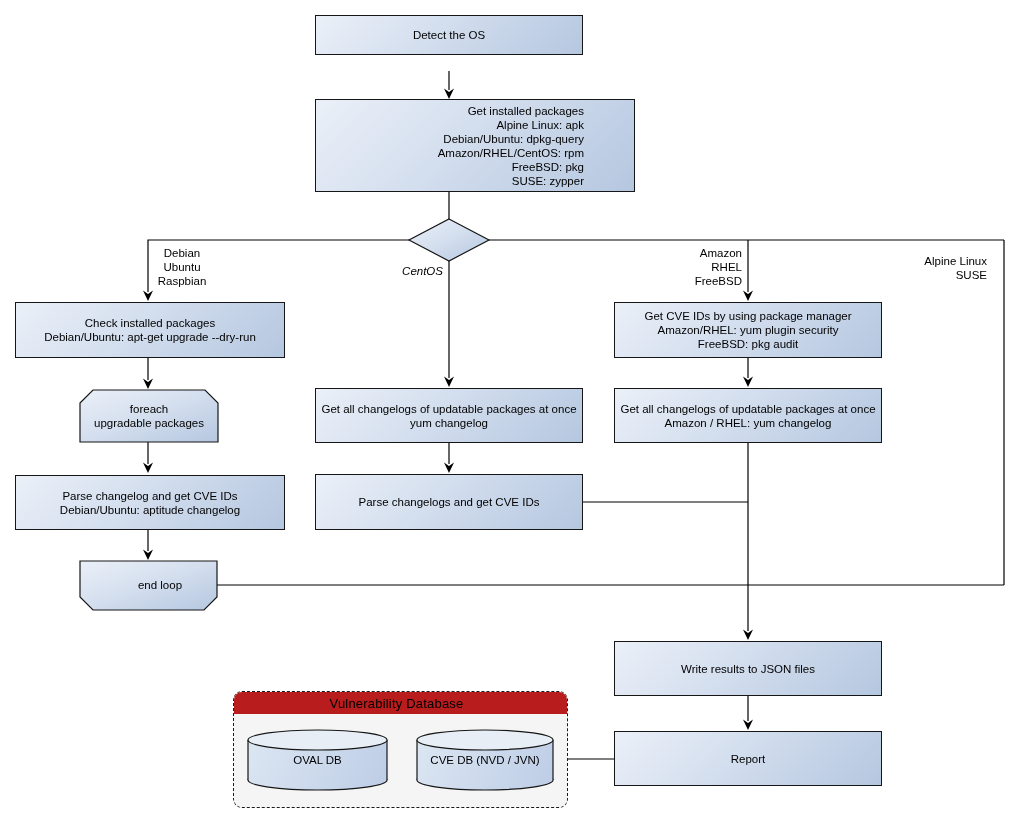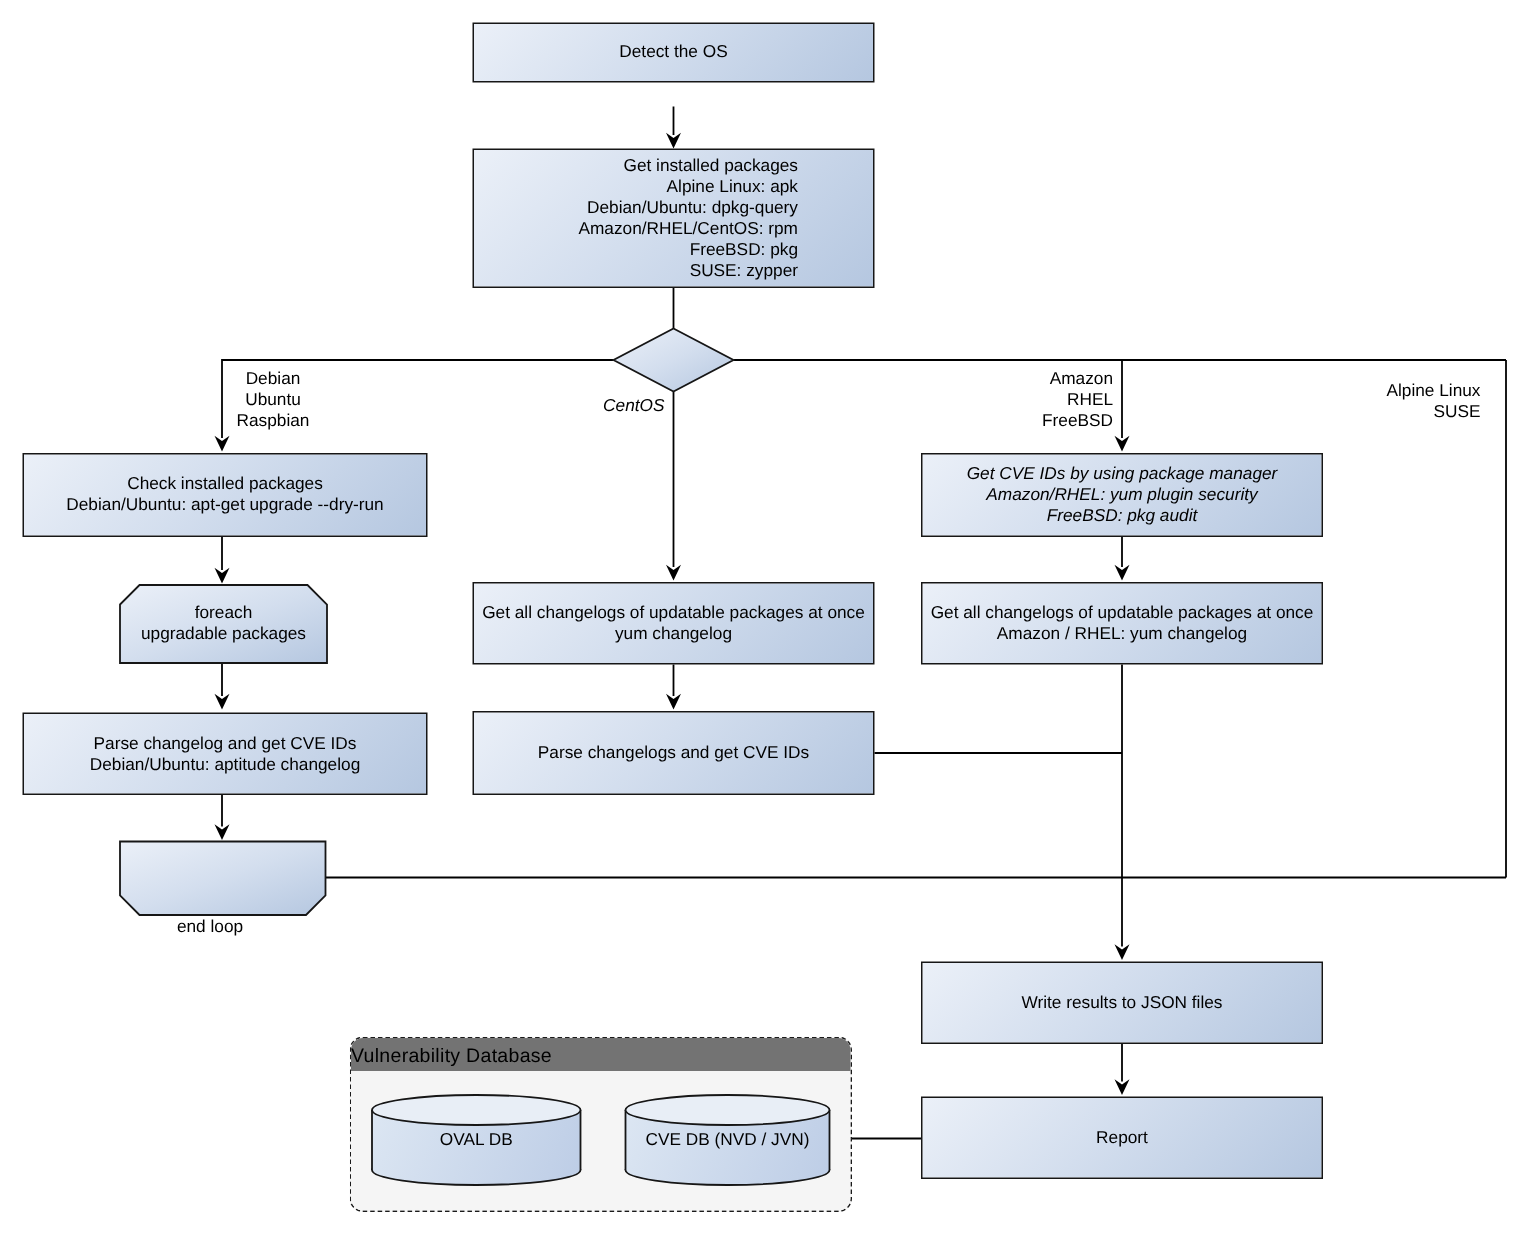--- a/index.html
+++ b/index.html
@@ -29,22 +29,22 @@
   }
   .flabel.center{text-align:center;}
   .flabel.right{text-align:right;}
   .db-container{
     position:absolute;left:233px;top:691px;width:335px;height:117px;z-index:1;
     box-sizing:border-box;border:1.5px dashed #1a1a1a;border-radius:9px;
     background:#f5f5f5;
   }
   .db-header{
     position:absolute;left:0;top:0;right:0;height:22px;
-    background:#737373;border-radius:8px 8px 0 0;
-    font-size:13px;line-height:23px;text-align:left;padding-right:8px;
+    background:#b91c1c;border-radius:8px 8px 0 0;
+    font-size:13px;line-height:23px;text-align:center;padding-right:8px;
     letter-spacing:0.2px;
   }
   .cyl-label{
     position:absolute;z-index:3;text-align:center;font-size:11.5px;line-height:14px;
   }
 </style>
 </head>
 <body>
 
 <div class="canvas">
@@ -122,44 +122,44 @@
       <ellipse cx="485" cy="780" rx="68" ry="10" fill="url(#gradCyl2)" stroke="#161616" stroke-width="1.2"></ellipse>
       <rect x="417" y="740" width="136" height="40" fill="url(#gradCyl2)"></rect>
       <line x1="417" y1="740" x2="417" y2="780" stroke="#161616" stroke-width="1.2"></line>
       <line x1="553" y1="740" x2="553" y2="780" stroke="#161616" stroke-width="1.2"></line>
       <ellipse cx="485" cy="740" rx="68" ry="10" fill="#e8eef6" stroke="#161616" stroke-width="1.2"></ellipse>
     </g>
   </svg>
 
   <div class="node" style="left:315px;top:15px;width:268px;height:40px;">Detect the OS</div>
 
-  <div class="node align-right" style="left:315px;top:99px;width:268px;height:93px;">Get installed packages
+  <div class="node align-right" style="left:315px;top:99px;width:320px;height:93px;">Get installed packages
 Alpine Linux: apk
 Debian/Ubuntu: dpkg-query
 Amazon/RHEL/CentOS: rpm
 FreeBSD: pkg
 SUSE: zypper</div>
 
   <div class="node" style="left:15px;top:302px;width:270px;height:56px;">Check installed packages
 Debian/Ubuntu: apt-get upgrade --dry-run</div>
 
   <div class="shape-label" style="left:80px;top:392px;width:138px;height:48px;">foreach
 upgradable  packages</div>
 
   <div class="node" style="left:15px;top:475px;width:270px;height:55px;">Parse changelog and get  CVE IDs
 Debian/Ubuntu: aptitude changelog</div>
 
-  <div class="shape-label" style="left:76px;top:561px;width:128px;height:47px;margin-top:33px;">end loop</div>
+  <div class="shape-label" style="left:96px;top:561px;width:128px;height:47px;">end loop</div>
 
   <div class="node" style="left:315px;top:388px;width:268px;height:55px;">Get all changelogs of updatable packages at once
 yum changelog</div>
 
   <div class="node" style="left:315px;top:474px;width:268px;height:56px;">Parse changelogs and get CVE IDs</div>
 
-  <div class="node" style="left:614px;top:302px;width:268px;height:56px;font-style:italic;">Get CVE IDs by using package manager
+  <div class="node" style="left:614px;top:302px;width:268px;height:56px;">Get CVE IDs by using package manager
 Amazon/RHEL: yum plugin security
 FreeBSD: pkg audit</div>
 
   <div class="node" style="left:614px;top:388px;width:268px;height:55px;">Get all changelogs of updatable packages at once
 Amazon / RHEL: yum changelog</div>
 
   <div class="node" style="left:614px;top:731px;width:268px;height:55px;">Report</div>
 
   <div class="node" style="left:614px;top:641px;width:268px;height:55px;">Write results to JSON files</div>
 

